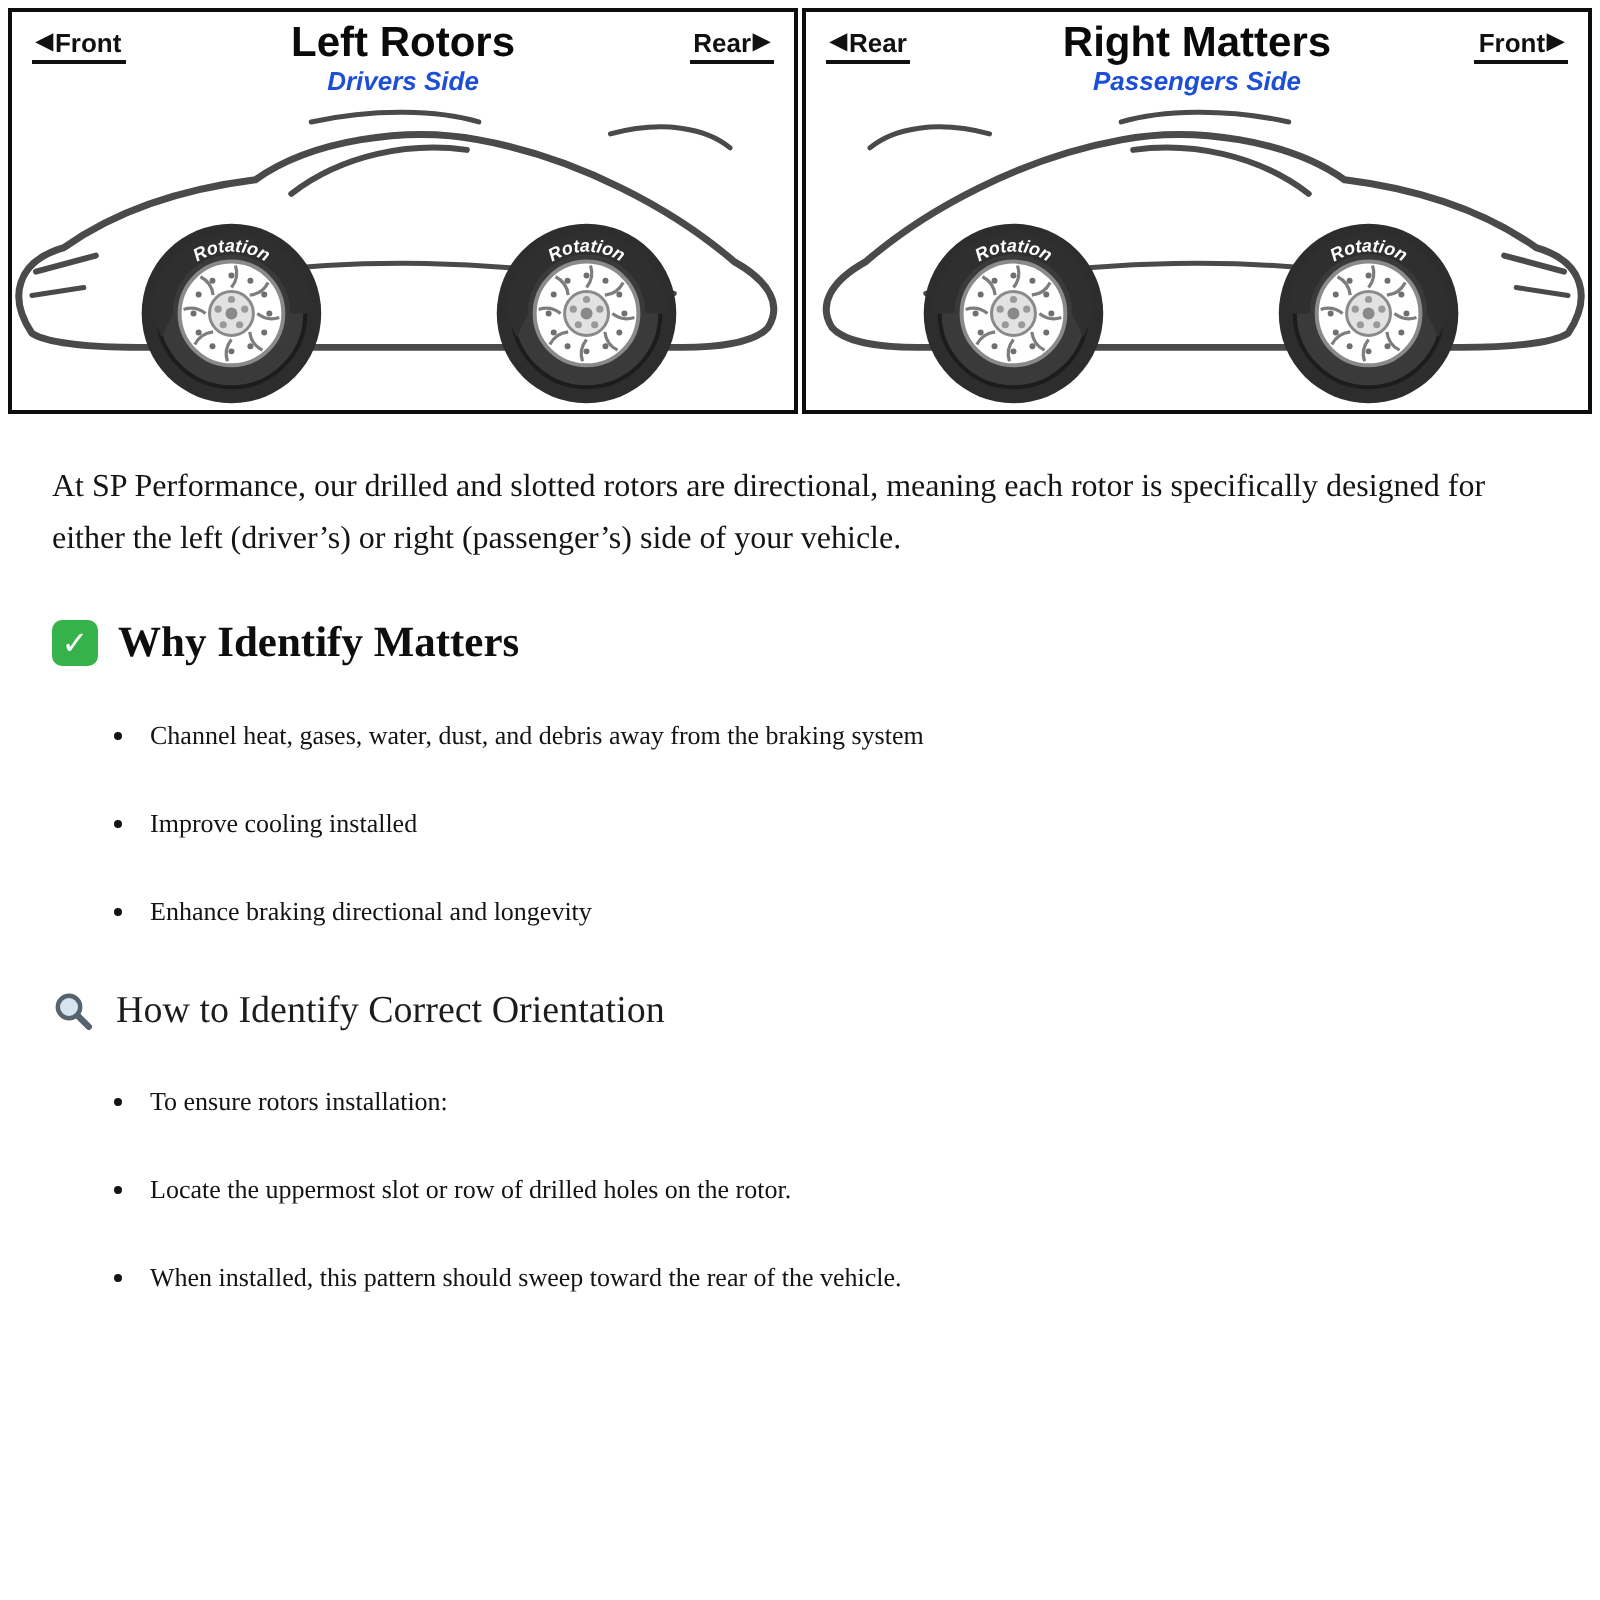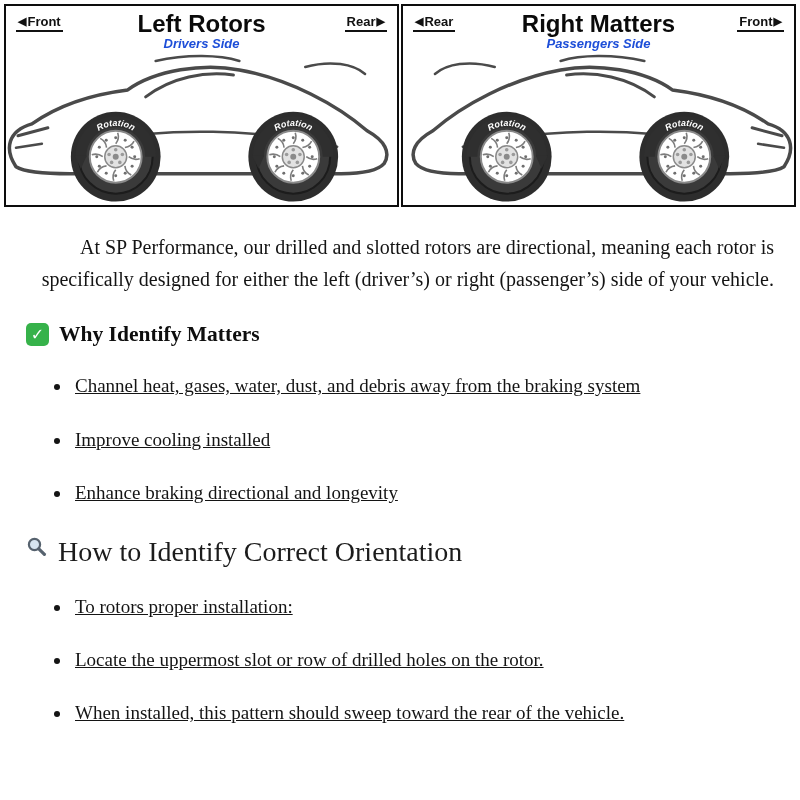--- a/index.html
+++ b/index.html
@@ -9,37 +9,37 @@
   .diagram{display:flex;margin:4px 4px 0 4px;}
   .panel{flex:1;border:2px solid #0d0d0d;background:#fff;min-width:0;}
   .panel + .panel{margin-left:2px;}
   .panel-header{position:relative;text-align:center;padding-top:5px;height:42px;
     font-family:"Liberation Sans",sans-serif;}
   .dir-label{position:absolute;top:8px;display:inline-flex;align-items:center;gap:1px;
     font-weight:bold;font-size:13px;border-bottom:2.5px solid #111;padding:0 2px 1px 2px;color:#111;}
   .dir-left{left:10px;}
   .dir-right{right:10px;}
   .dir-arrow{font-size:11px;line-height:1;}
-  .panel-title{font-weight:bold;font-size:24px;line-height:1.05;color:#0a0a0a;}
+  .panel-title{font-weight:bold;font-size:21px;line-height:1.05;color:#0a0a0a;}
   .panel-subtitle{font-weight:bold;font-style:italic;font-size:13px;color:#1d4ed8;}
   .car-svg{display:block;width:100%;height:auto;}
 
   
   .content{padding:8px 26px 0 26px;}
-  .intro{font-size:20px;line-height:1.64;margin:16px 0 22px 0;text-align:right;}
+  .intro{font-size:16px;line-height:1.64;margin:16px 0 22px 0;}
   .section-h1{display:flex;align-items:center;gap:10px;font-weight:bold;
     font-size:21.5px;margin:26px 0 16px 0;color:#0e0e0e;}
   .check-icon{width:23px;height:23px;border-radius:5px;background:#36b24a;color:#fff;
     display:inline-flex;align-items:center;justify-content:center;
     font:bold 16px "DejaVu Sans",sans-serif;flex:0 0 auto;}
   .lead{font-size:20.5px;margin:18px 0 8px 0;}
   ul.bullets{margin:8px 0 24px 0;padding-left:46px;}
-  ul.bullets li{font-size:19px;line-height:1.55;margin:24px 0;padding-left:3px;text-decoration:underline;}
+  ul.bullets li{font-size:13px;line-height:1.55;margin:24px 0;padding-left:3px;}
   .section-h2{display:flex;align-items:flex-start;gap:11px;font-weight:normal;
-    font-size:28px;margin:28px 0 18px 0;color:#1c1c1c;}
+    font-size:19px;margin:28px 0 18px 0;color:#1c1c1c;}
   .mag-icon{flex:0 0 auto;display:inline-block;}
 </style>
 </head>
 <body>
 
 <svg width="0" height="0" style="position:absolute" aria-hidden="true">
   <defs>
     <g id="carBody" stroke="#4a4a4a" stroke-linecap="round" stroke-linejoin="round">
       <path d="M 10,114 C -2,96 2,78 26,71 C 50,54 82,42 122,37 C 150,17 198,10 234,17 C 284,26 332,52 362,78 C 380,88 386,100 379,111 C 372,119 352,121 336,121 L 64,121 C 40,121 18,119 10,114 Z" fill="#ffffff" stroke-width="3.5"></path>
       <path d="M 140,44 C 166,24 200,18 228,22" fill="none" stroke-width="3"></path>
@@ -189,18 +189,18 @@
 
   <div class="section-h2">
     <svg class="mag-icon" width="21" height="21" viewBox="0 0 21 21">
       <circle cx="8.5" cy="8.5" r="5.6" fill="#d6e4f0" stroke="#56626e" stroke-width="2.2"></circle>
       <line x1="12.8" y1="12.8" x2="18.4" y2="18.4" stroke="#56626e" stroke-width="3.2" stroke-linecap="round"></line>
     </svg>
     <span>How to Identify Correct Orientation</span>
   </div>
 
   <ul class="bullets">
-    <li>To rotors proper installation:</li>
+    <li>To ensure rotors installation:</li>
     <li>Locate the uppermost slot or row of drilled holes on the rotor.</li>
     <li>When installed, this pattern should sweep toward the rear of the vehicle.</li>
   </ul>
 
 </div>
 
 </body></html>

